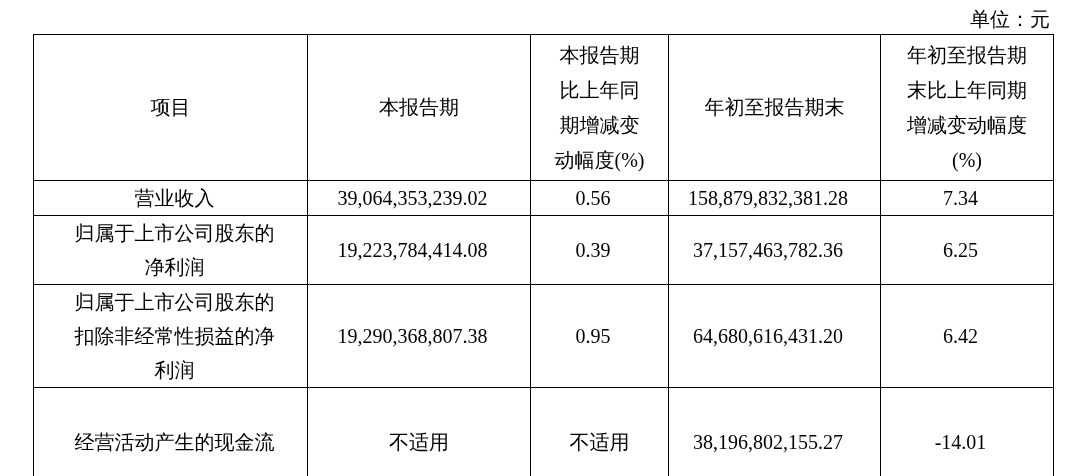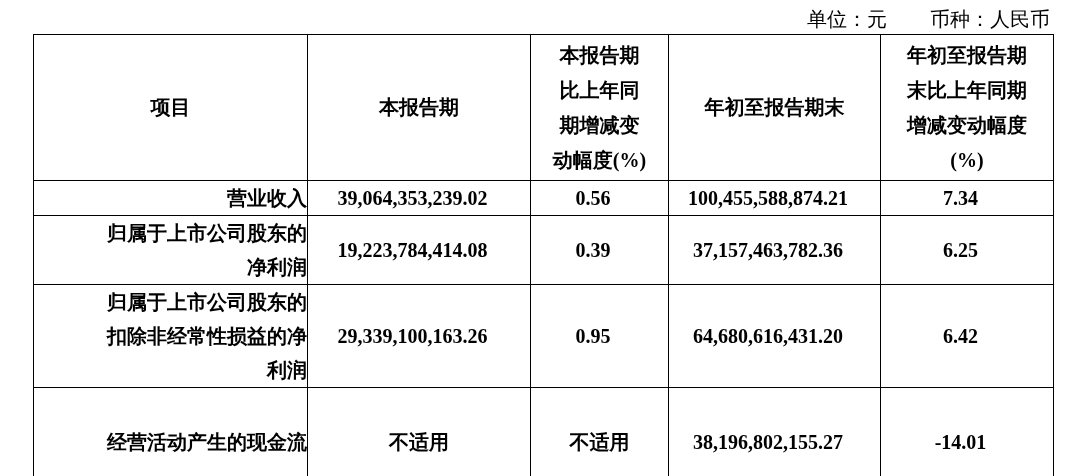--- a/index.html
+++ b/index.html
@@ -27,48 +27,47 @@
     margin-left: 33px;
     width: 1020px;
   }
   .report-table col.col-1 { width: 274px; }
   .report-table col.col-2 { width: 223px; }
   .report-table col.col-3 { width: 138px; }
   .report-table col.col-4 { width: 212px; }
   .report-table col.col-5 { width: 173px; }
   .report-table th, .report-table td {
     border: 1.5px solid #000000;
-    font-weight: bold;
+    font-weight: normal;
     font-size: 20px;
     line-height: 34px;
     vertical-align: middle;
     white-space: pre-line;
     overflow: hidden;
   }
   .report-table thead tr { height: 146px; }
   .report-table th {
     text-align: center;
     line-height: 35px;
     padding: 0 2px;
   }
   .report-table tbody tr:nth-child(1) { height: 33px; }
   .report-table tbody tr:nth-child(2) { height: 33px; }
   .report-table tbody tr:nth-child(3) { height: 72px; }
   .report-table tbody tr:nth-child(4) { height: 109px; }
   .report-table tbody tr:nth-child(5) { height: 33px; }
-  .report-table td.c-label { text-align: right;  padding-left: 8px;  }
+  .report-table td.c-label { text-align: center;  padding-left: 8px;  }
   .report-table td.c-num   { text-align: center; padding-right: 13px; }
   .report-table td.c-na    { text-align: center; margin-top: 17px; }
 </style>
 </head>
 <body>
 
 <div class="unit-line">
   <span>单位：元</span>
-  <span>币种：人民币</span>
 </div>
 
 <table class="report-table">
   <colgroup>
     <col class="col-1">
       <col class="col-2">
       <col class="col-3">
       <col class="col-4">
       <col class="col-5">
   </colgroup>
@@ -85,36 +84,36 @@
 末比上年同期
 增减变动幅度
 (%)</th>
       </tr>
   </thead>
   <tbody>
       <tr>
         <td class="c-label">营业收入</td>
         <td class="c-num">39,064,353,239.02</td>
         <td class="c-num">0.56</td>
-        <td class="c-num">100,455,588,874.21</td>
+        <td class="c-num">158,879,832,381.28</td>
         <td class="c-num">7.34</td>
       </tr>
       <tr>
         <td class="c-label">归属于上市公司股东的
 净利润</td>
         <td class="c-num">19,223,784,414.08</td>
         <td class="c-num">0.39</td>
         <td class="c-num">37,157,463,782.36</td>
         <td class="c-num">6.25</td>
       </tr>
       <tr>
         <td class="c-label">归属于上市公司股东的
 扣除非经常性损益的净
 利润</td>
-        <td class="c-num">29,339,100,163.26</td>
+        <td class="c-num">19,290,368,807.38</td>
         <td class="c-num">0.95</td>
         <td class="c-num">64,680,616,431.20</td>
         <td class="c-num">6.42</td>
       </tr>
       <tr>
         <td class="c-label">经营活动产生的现金流</td>
         <td class="c-na">不适用</td>
         <td class="c-na">不适用</td>
         <td class="c-num">38,196,802,155.27</td>
         <td class="c-num">-14.01</td>

